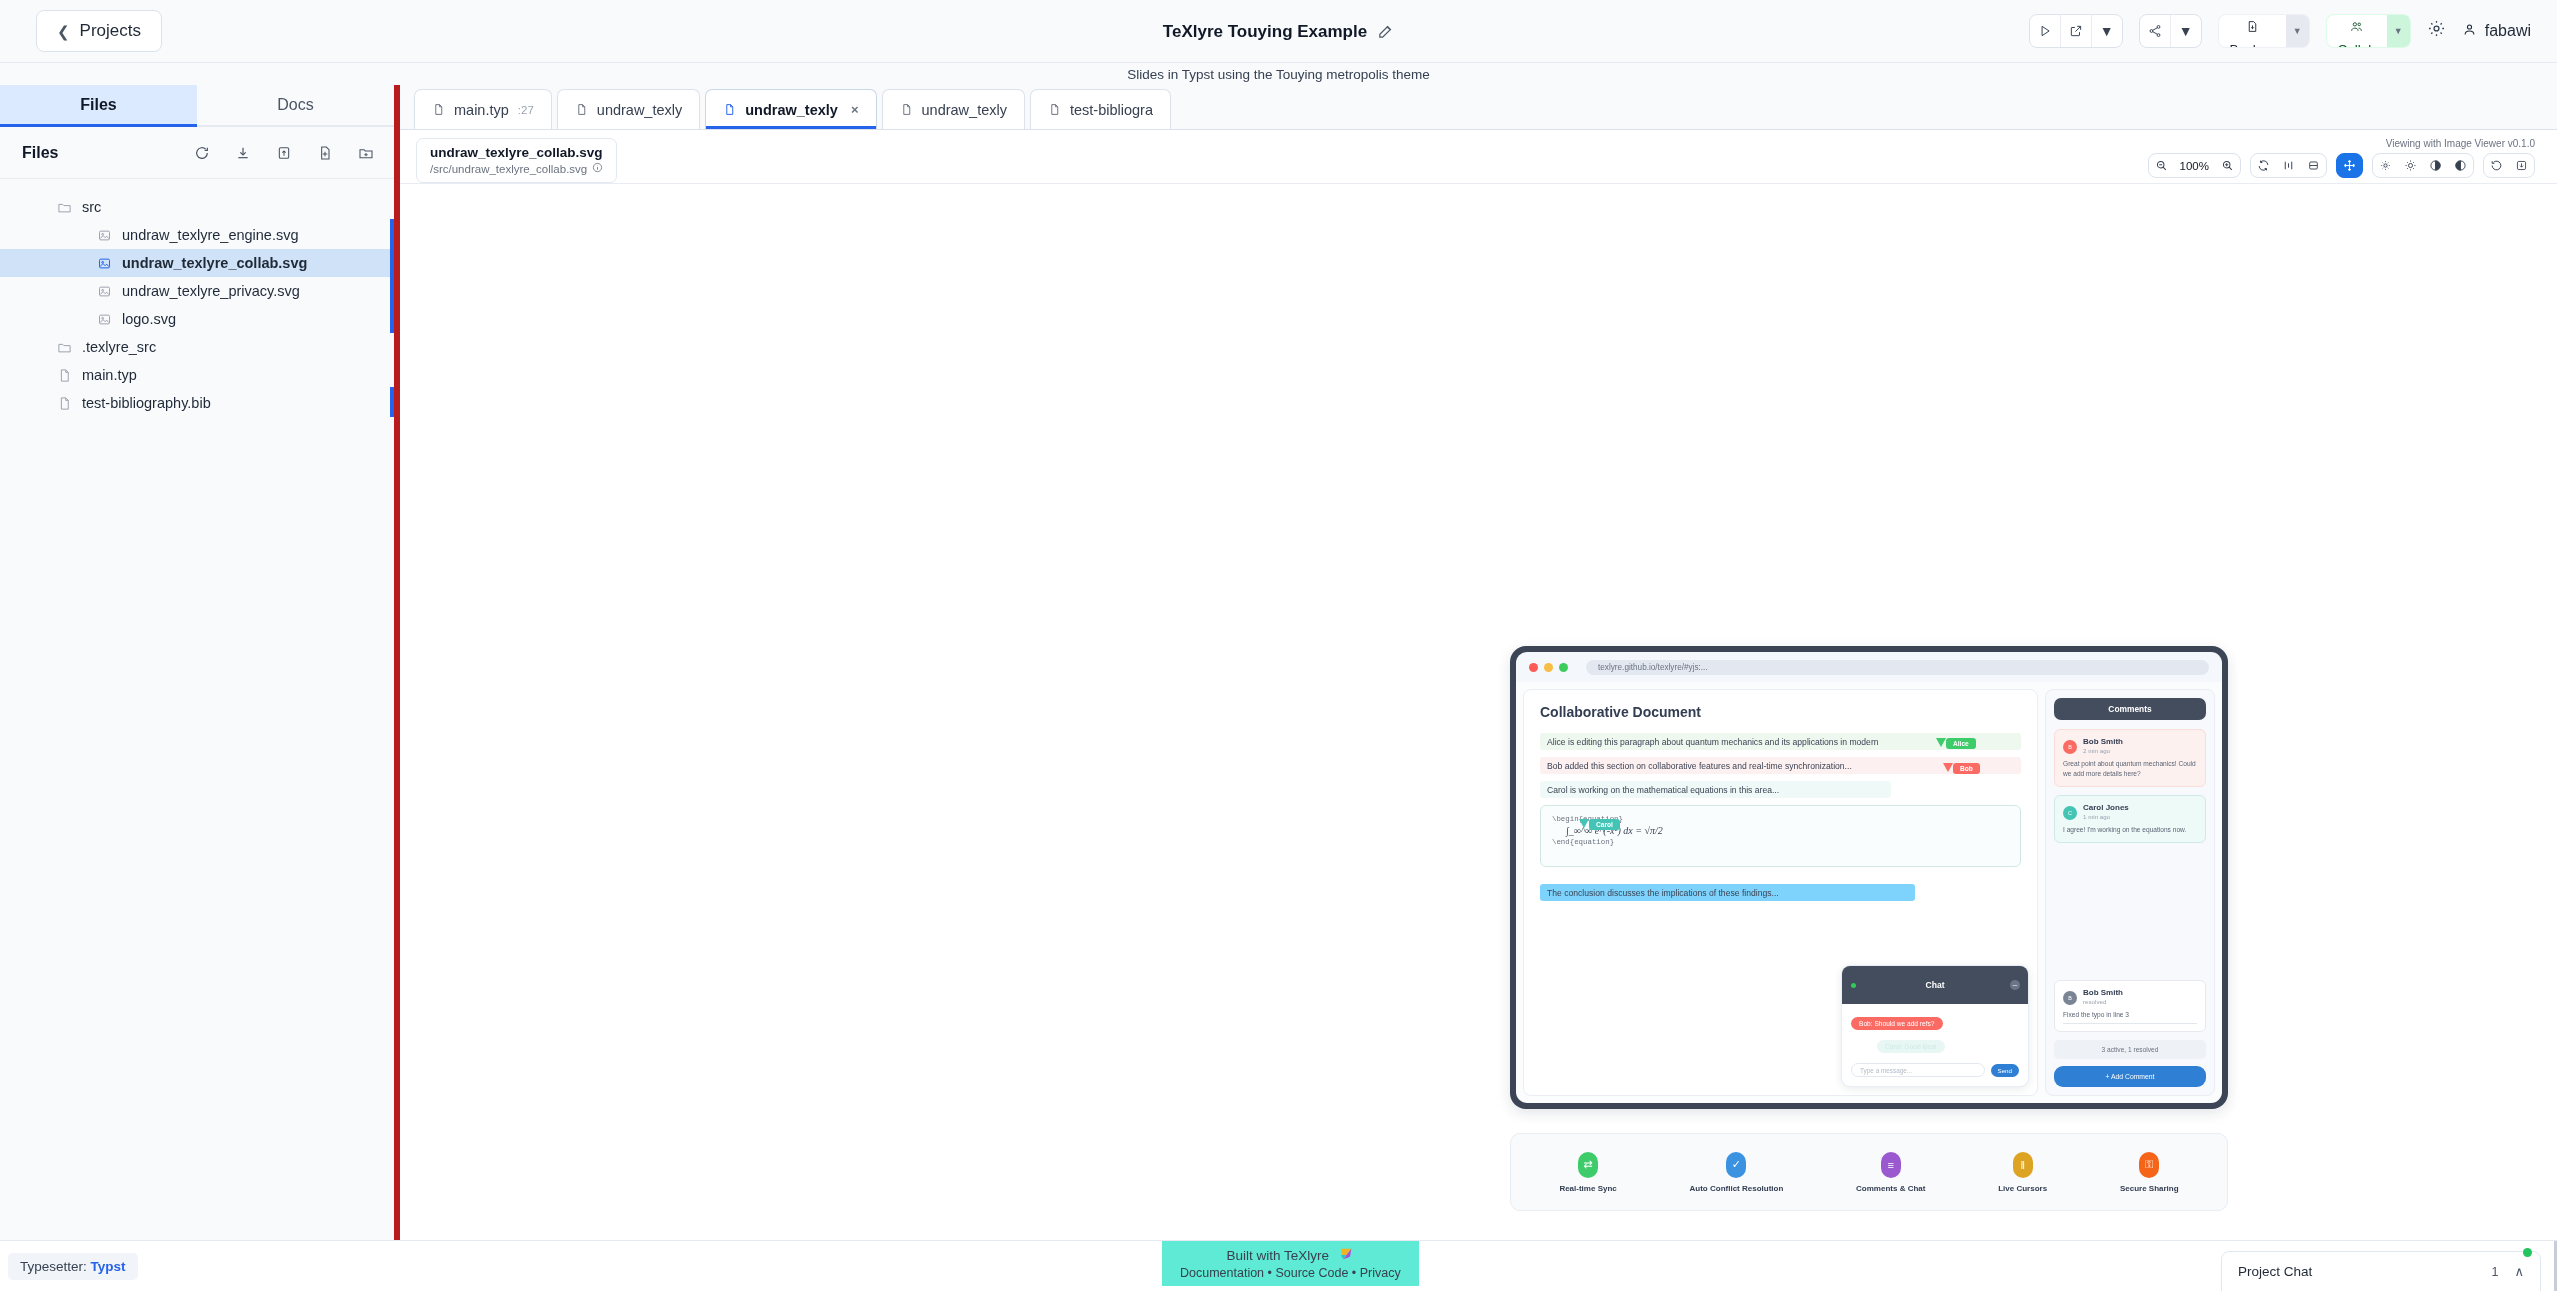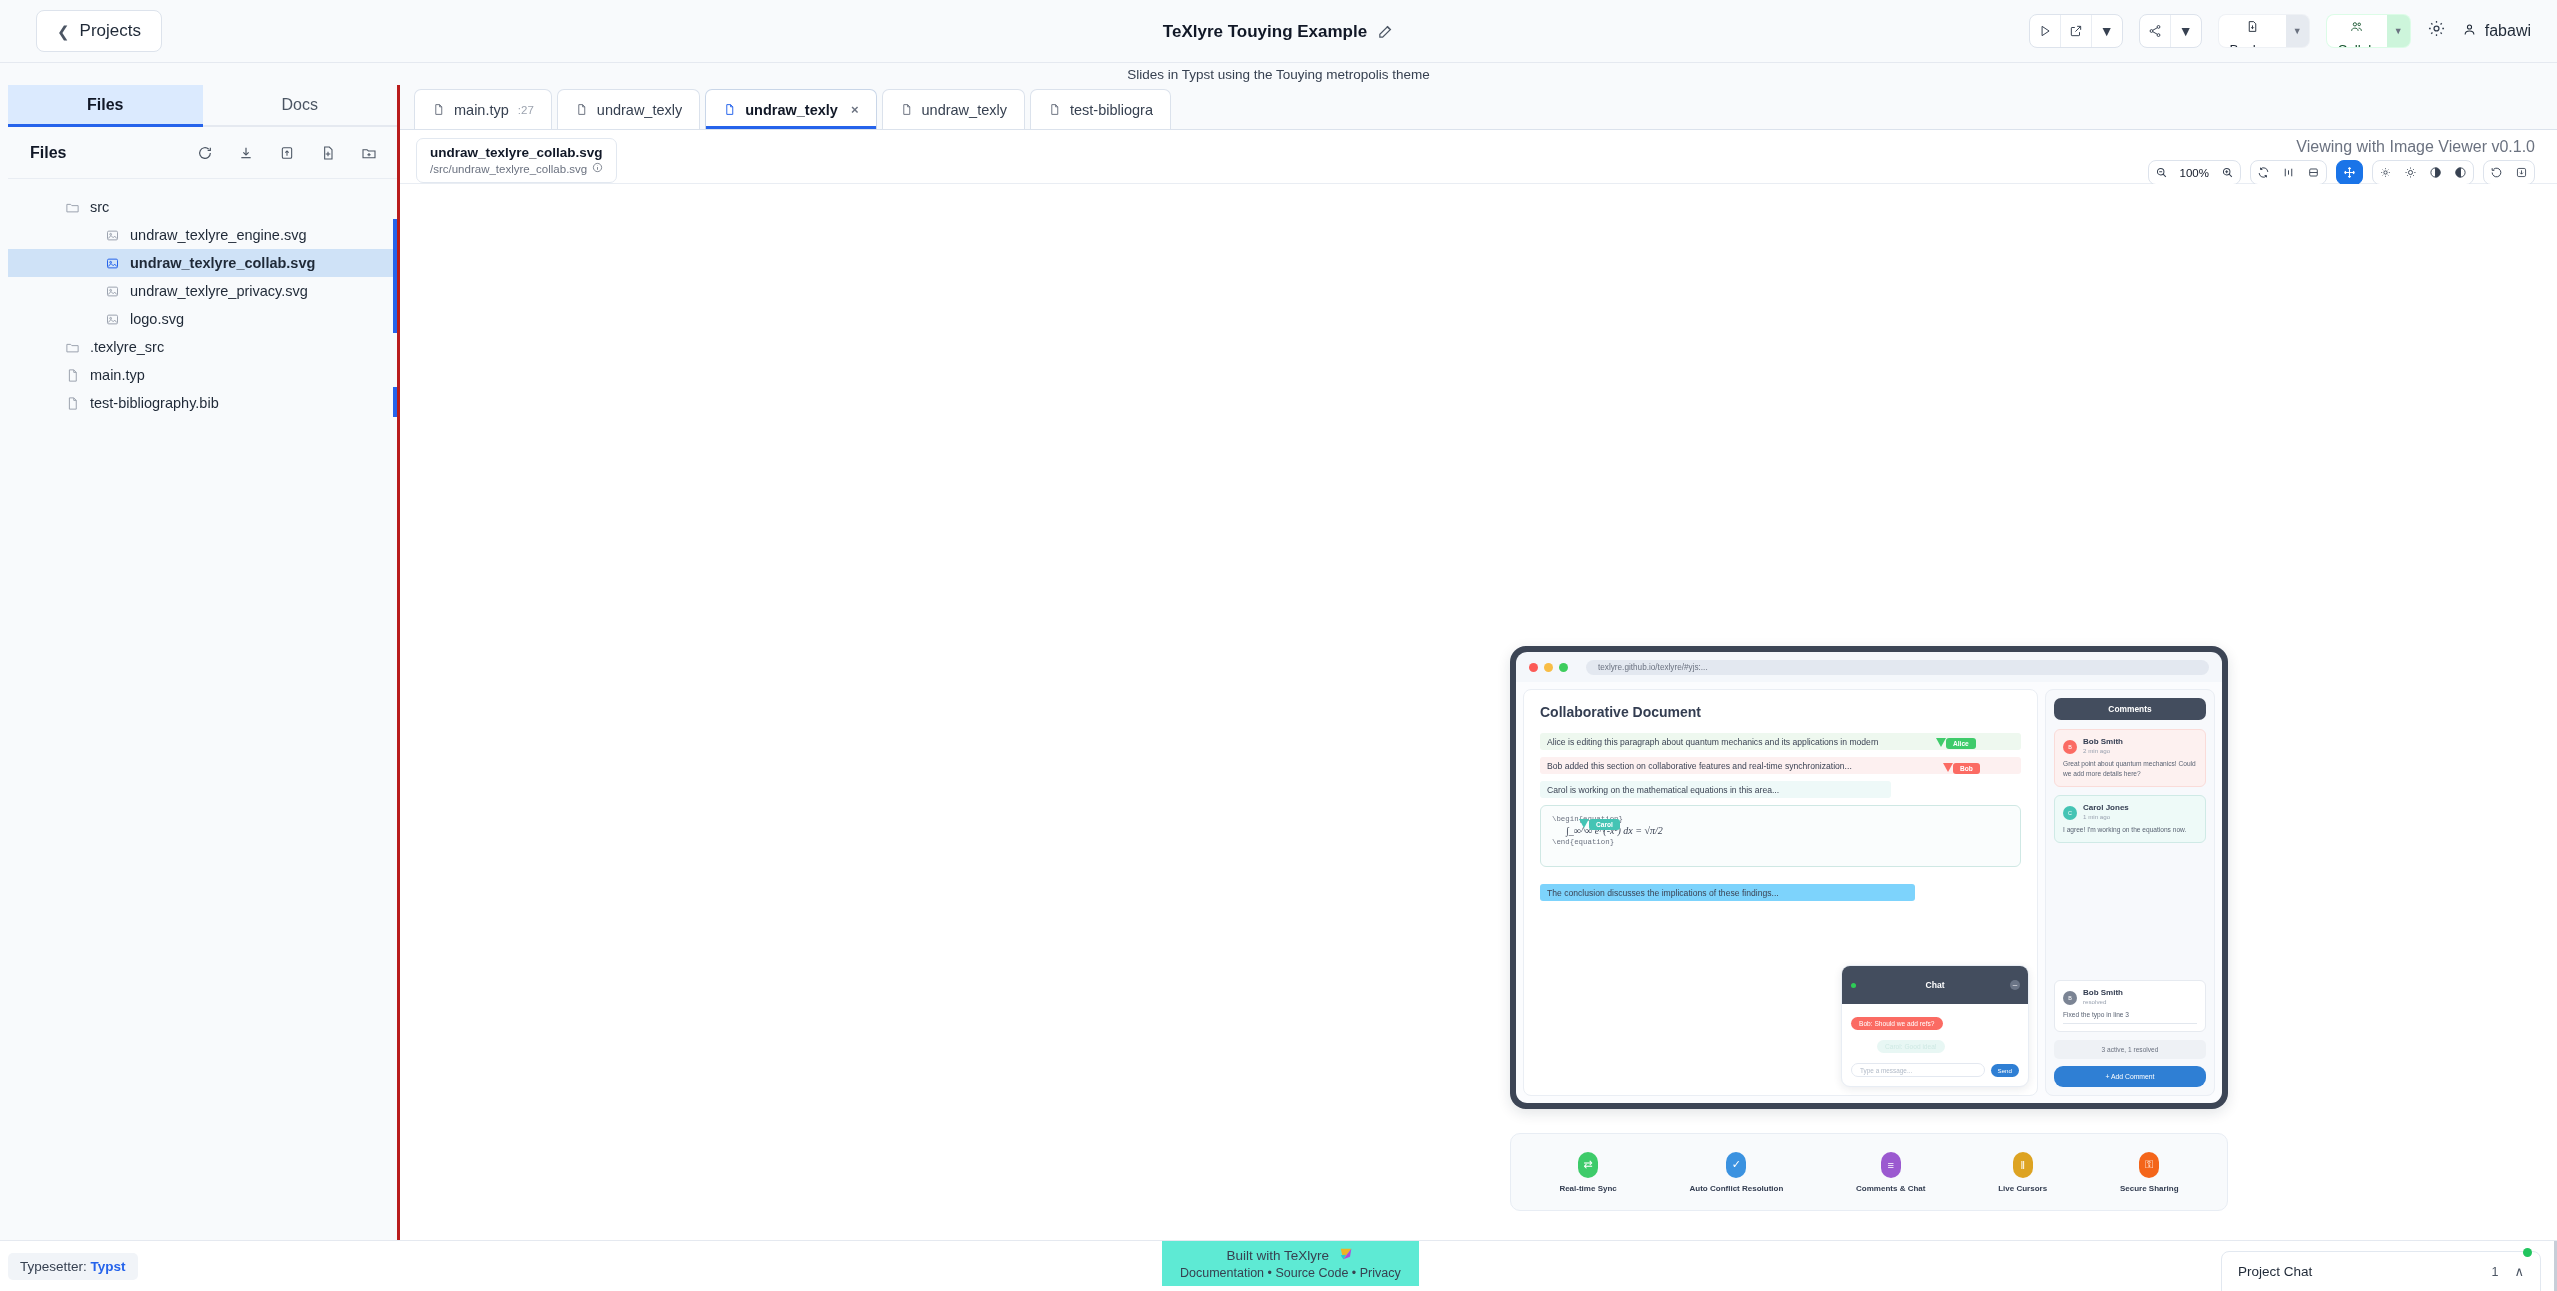--- a/index.html
+++ b/index.html
@@ -57,23 +57,22 @@
   .dot-green { background:#16a34a; }
   .gear { font-size: 18px; color:#374151; cursor:pointer; }
   .user { display:flex; align-items:center; gap:8px; font-size:16px; color:#1f2937; cursor:pointer;}
 
   
   .body { flex: 1; display: flex; min-height: 0; position: relative; }
 
   
   .sidebar {
     width: 400px; flex: 0 0 400px; background: #f8fafc;
-    border-right: 3px solid #b91c1c; display:flex; flex-direction:column;
+    border-right: 6px solid #b91c1c; display:flex; flex-direction:column;
     padding-top: 22px;
-    padding-left: 8px;
   }
   .side-tabs { display:flex; height: 42px; }
   .side-tab {
     flex: 1; display:flex; align-items:center; justify-content:center;
     font-size: 16px; color:#4b5563; cursor:pointer; border-bottom: 2px solid #e5e9f0;
   }
   .side-tab.active { background:#dbeafe; color:#111827; font-weight:bold; border-bottom: 3px solid #2563eb; }
   .files-hdr { height: 52px; display:flex; align-items:center; padding: 0 18px 0 22px; border-bottom:1px solid #e9edf3;}
   .files-hdr .lbl { font-size: 16px; font-weight: bold; color:#111827; }
   .files-hdr .acts { margin-left:auto; display:flex; align-items:center; gap: 21px; }
@@ -109,21 +108,21 @@
   .ftab.active { color:#111827; font-weight:bold; border-color:#c9d6e8; box-shadow: inset 0 -3px 0 0 #2563eb; }
   .ftab.active .fi { color:#2563eb; }
   .ftab .x { margin-left:4px; color:#6b7280; font-size:13px; }
   .ftab .tname { overflow:hidden; text-overflow: clip; }
 
   .viewer-hdr { height: 54px; flex:0 0 54px; display:flex; align-items:flex-start; position:relative; padding: 8px 22px 0 16px; border-bottom:1px solid #e9edf3;}
   .fileplate { border:1px solid #e2e8f0; border-radius:7px; padding: 6px 13px 7px 13px; background:#fff; }
   .fileplate .fname { font-size:13.5px; font-weight:bold; color:#111827; }
   .fileplate .fpath { font-size:11.5px; color:#6b7280; display:flex; align-items:center; gap:5px; margin-top:2px;}
   .viewer-right { margin-left:auto; display:flex; flex-direction:column; align-items:flex-end; gap:4px; }
-  .vnote { font-size:16px; color:#6b7280; }
+  .vnote { font-size:10px; color:#6b7280; }
   .vtools { display:flex; align-items:center; gap:9px; }
   .tgrp { display:flex; align-items:center; border:1px solid #dde3ec; border-radius:8px; overflow:hidden; background:#fff; height:25px;}
   .tgrp .tb { height:23px; min-width:25px; padding:0 6px; display:flex; align-items:center; justify-content:center; font-size:12px; color:#374151; cursor:pointer;}
   .tgrp .tb.zoomval { font-size:11.5px; min-width:38px; color:#111827; }
   .tgrp.accent { background:#1a74e8; border-color:#1a74e8; }
   .tgrp.accent .tb { color:#fff; }
 
   .canvas { flex:1; min-height:0; position:relative; background:#fff; overflow:hidden; }
 
   

